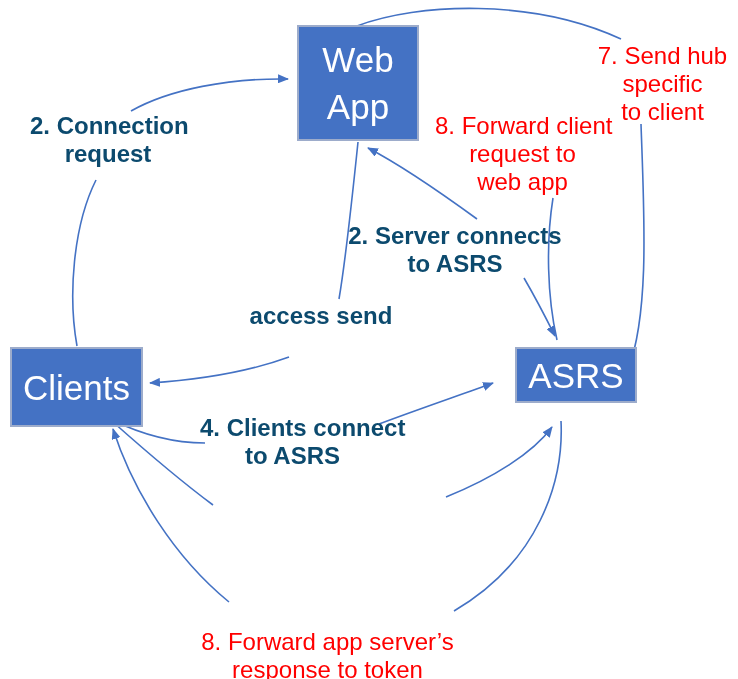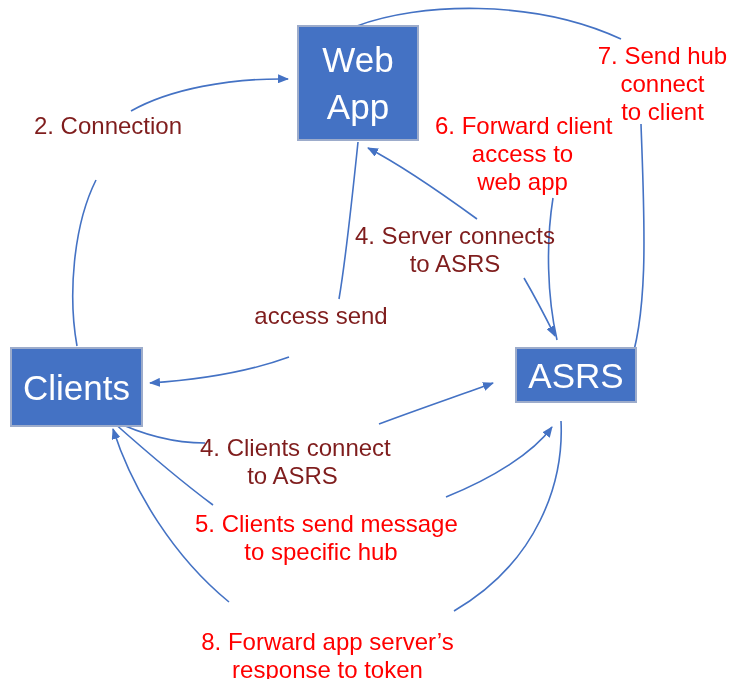--- a/index.html
+++ b/index.html
@@ -24,21 +24,21 @@
   .node-webapp{left:297px;top:25px;width:122px;height:116px;}
   .node-clients{left:10px;top:347px;width:133px;height:80px;}
   .node-asrs{left:515px;top:347px;width:122px;height:56px;}
   .step-label{
     position:absolute;
     text-align:center;
     font-size:24px;line-height:28px;
     white-space:nowrap;
   }
   .step-label span{display:block;}
-  .lbl-blue{color:#7f1d1d;}
+  .lbl-blue{color:#0c4a6e;font-weight:bold;}
   .lbl-red{color:#FF0000;}
 </style>
 </head>
 <body>
 
 <div class="canvas">
 
   <svg width="738" height="679" viewBox="0 0 738 679">
     <defs>
       <marker id="arr" markerUnits="userSpaceOnUse" markerWidth="11" markerHeight="9" refX="10" refY="4.5" orient="auto">
@@ -76,51 +76,48 @@
     <span>Web App</span>
   </div>
   <div class="node node-clients">
     <span>Clients</span>
   </div>
   <div class="node node-asrs">
     <span>ASRS</span>
   </div>
 
   <div class="step-label lbl-blue" style="left:340px;top:222px;width:230px;">
-    <span>4. Server connects</span>
+    <span>2. Server connects</span>
     <span>to ASRS</span>
   </div>
 
   <div class="step-label lbl-blue" style="left:30px;top:112px;width:156px;">
     <span>2. Connection</span>
+    <span>request</span>
   </div>
 
   <div class="step-label lbl-blue" style="left:230px;top:302px;width:182px;">
     <span>access send</span>
   </div>
 
-  <div class="step-label lbl-blue" style="left:200px;top:414px;width:185px;margin-top:20px;">
+  <div class="step-label lbl-blue" style="left:200px;top:414px;width:185px;">
     <span>4. Clients connect</span>
     <span>to ASRS</span>
   </div>
 
-  <div class="step-label lbl-red" style="left:195px;top:510px;width:252px;">
-    <span>5. Clients send message</span>
-    <span>to specific hub</span>
-  </div>
 
   <div class="step-label lbl-red" style="left:435px;top:112px;width:175px;">
-    <span>6. Forward client</span>
-    <span>access to</span>
+    <span>8. Forward client</span>
+    <span>request to</span>
     <span>web app</span>
   </div>
 
   <div class="step-label lbl-red" style="left:595px;top:42px;width:135px;">
     <span>7. Send hub</span>
-    <span>connect</span>
+    <span>specific</span>
     <span>to client</span>
   </div>
 
   <div class="step-label lbl-red" style="left:195px;top:612px;width:265px;margin-top:16px;">
     <span>8. Forward app server’s</span>
     <span>response to token</span>
   </div>
 
 </div>
 

